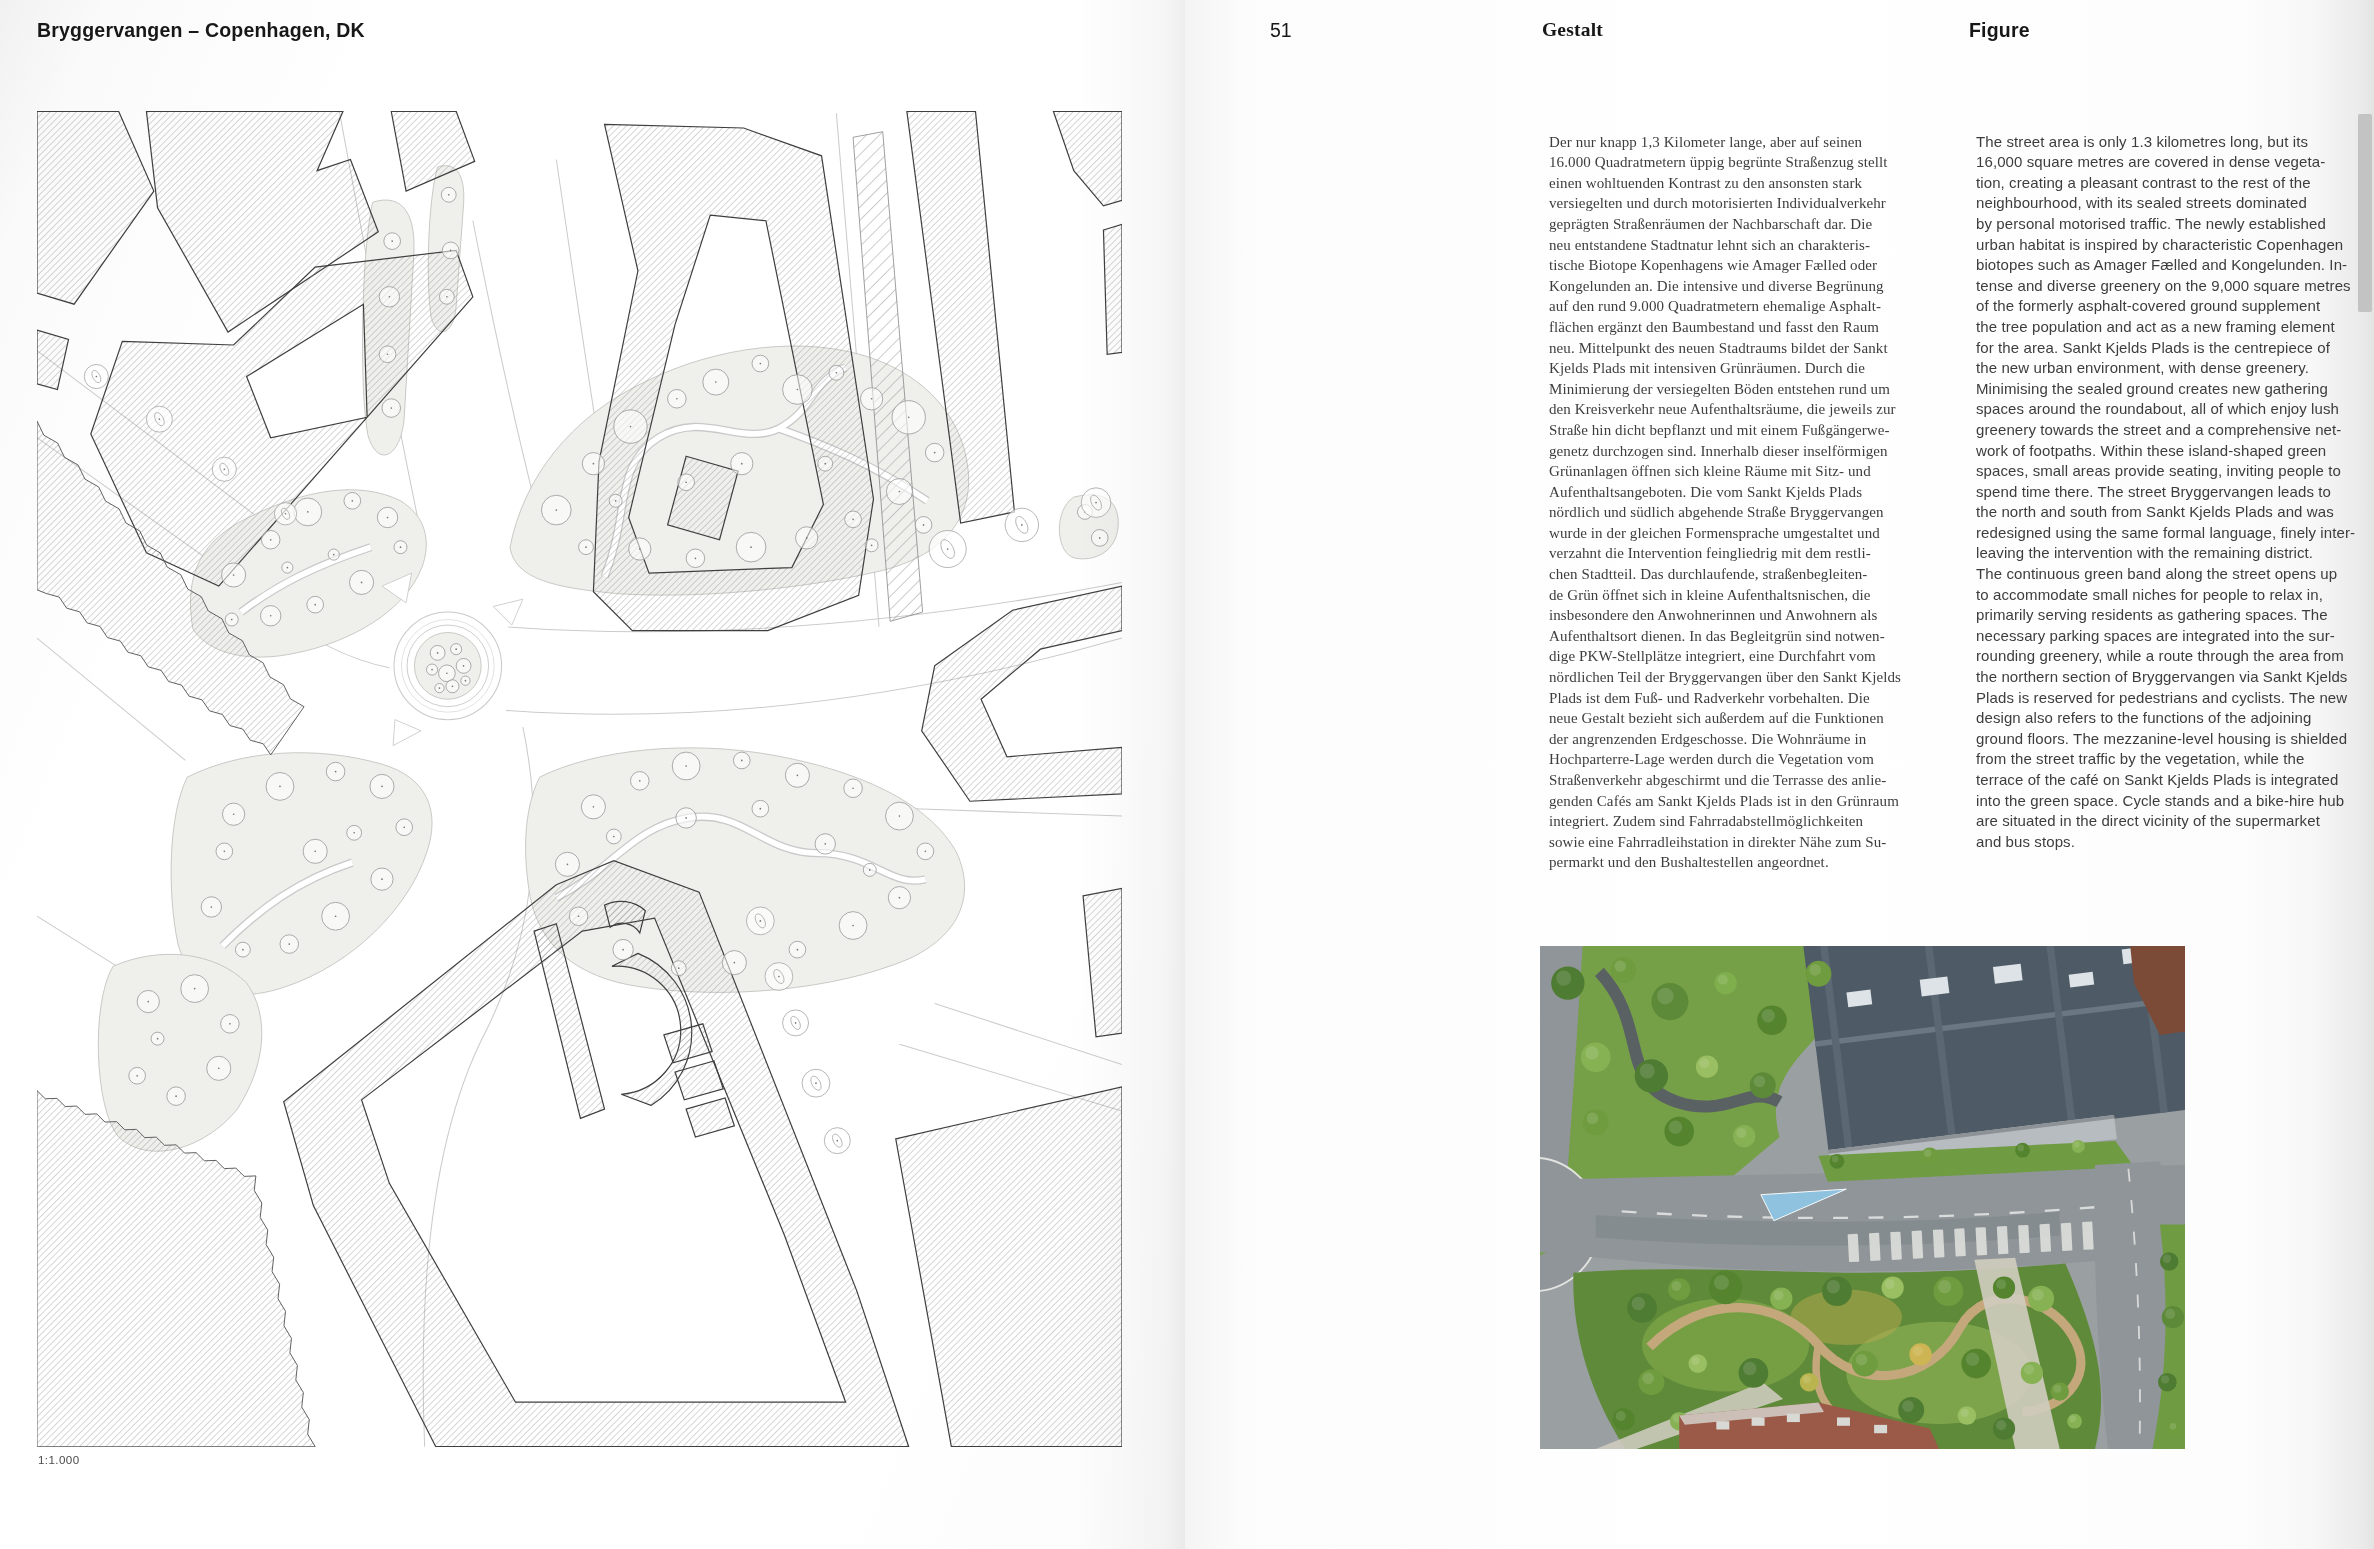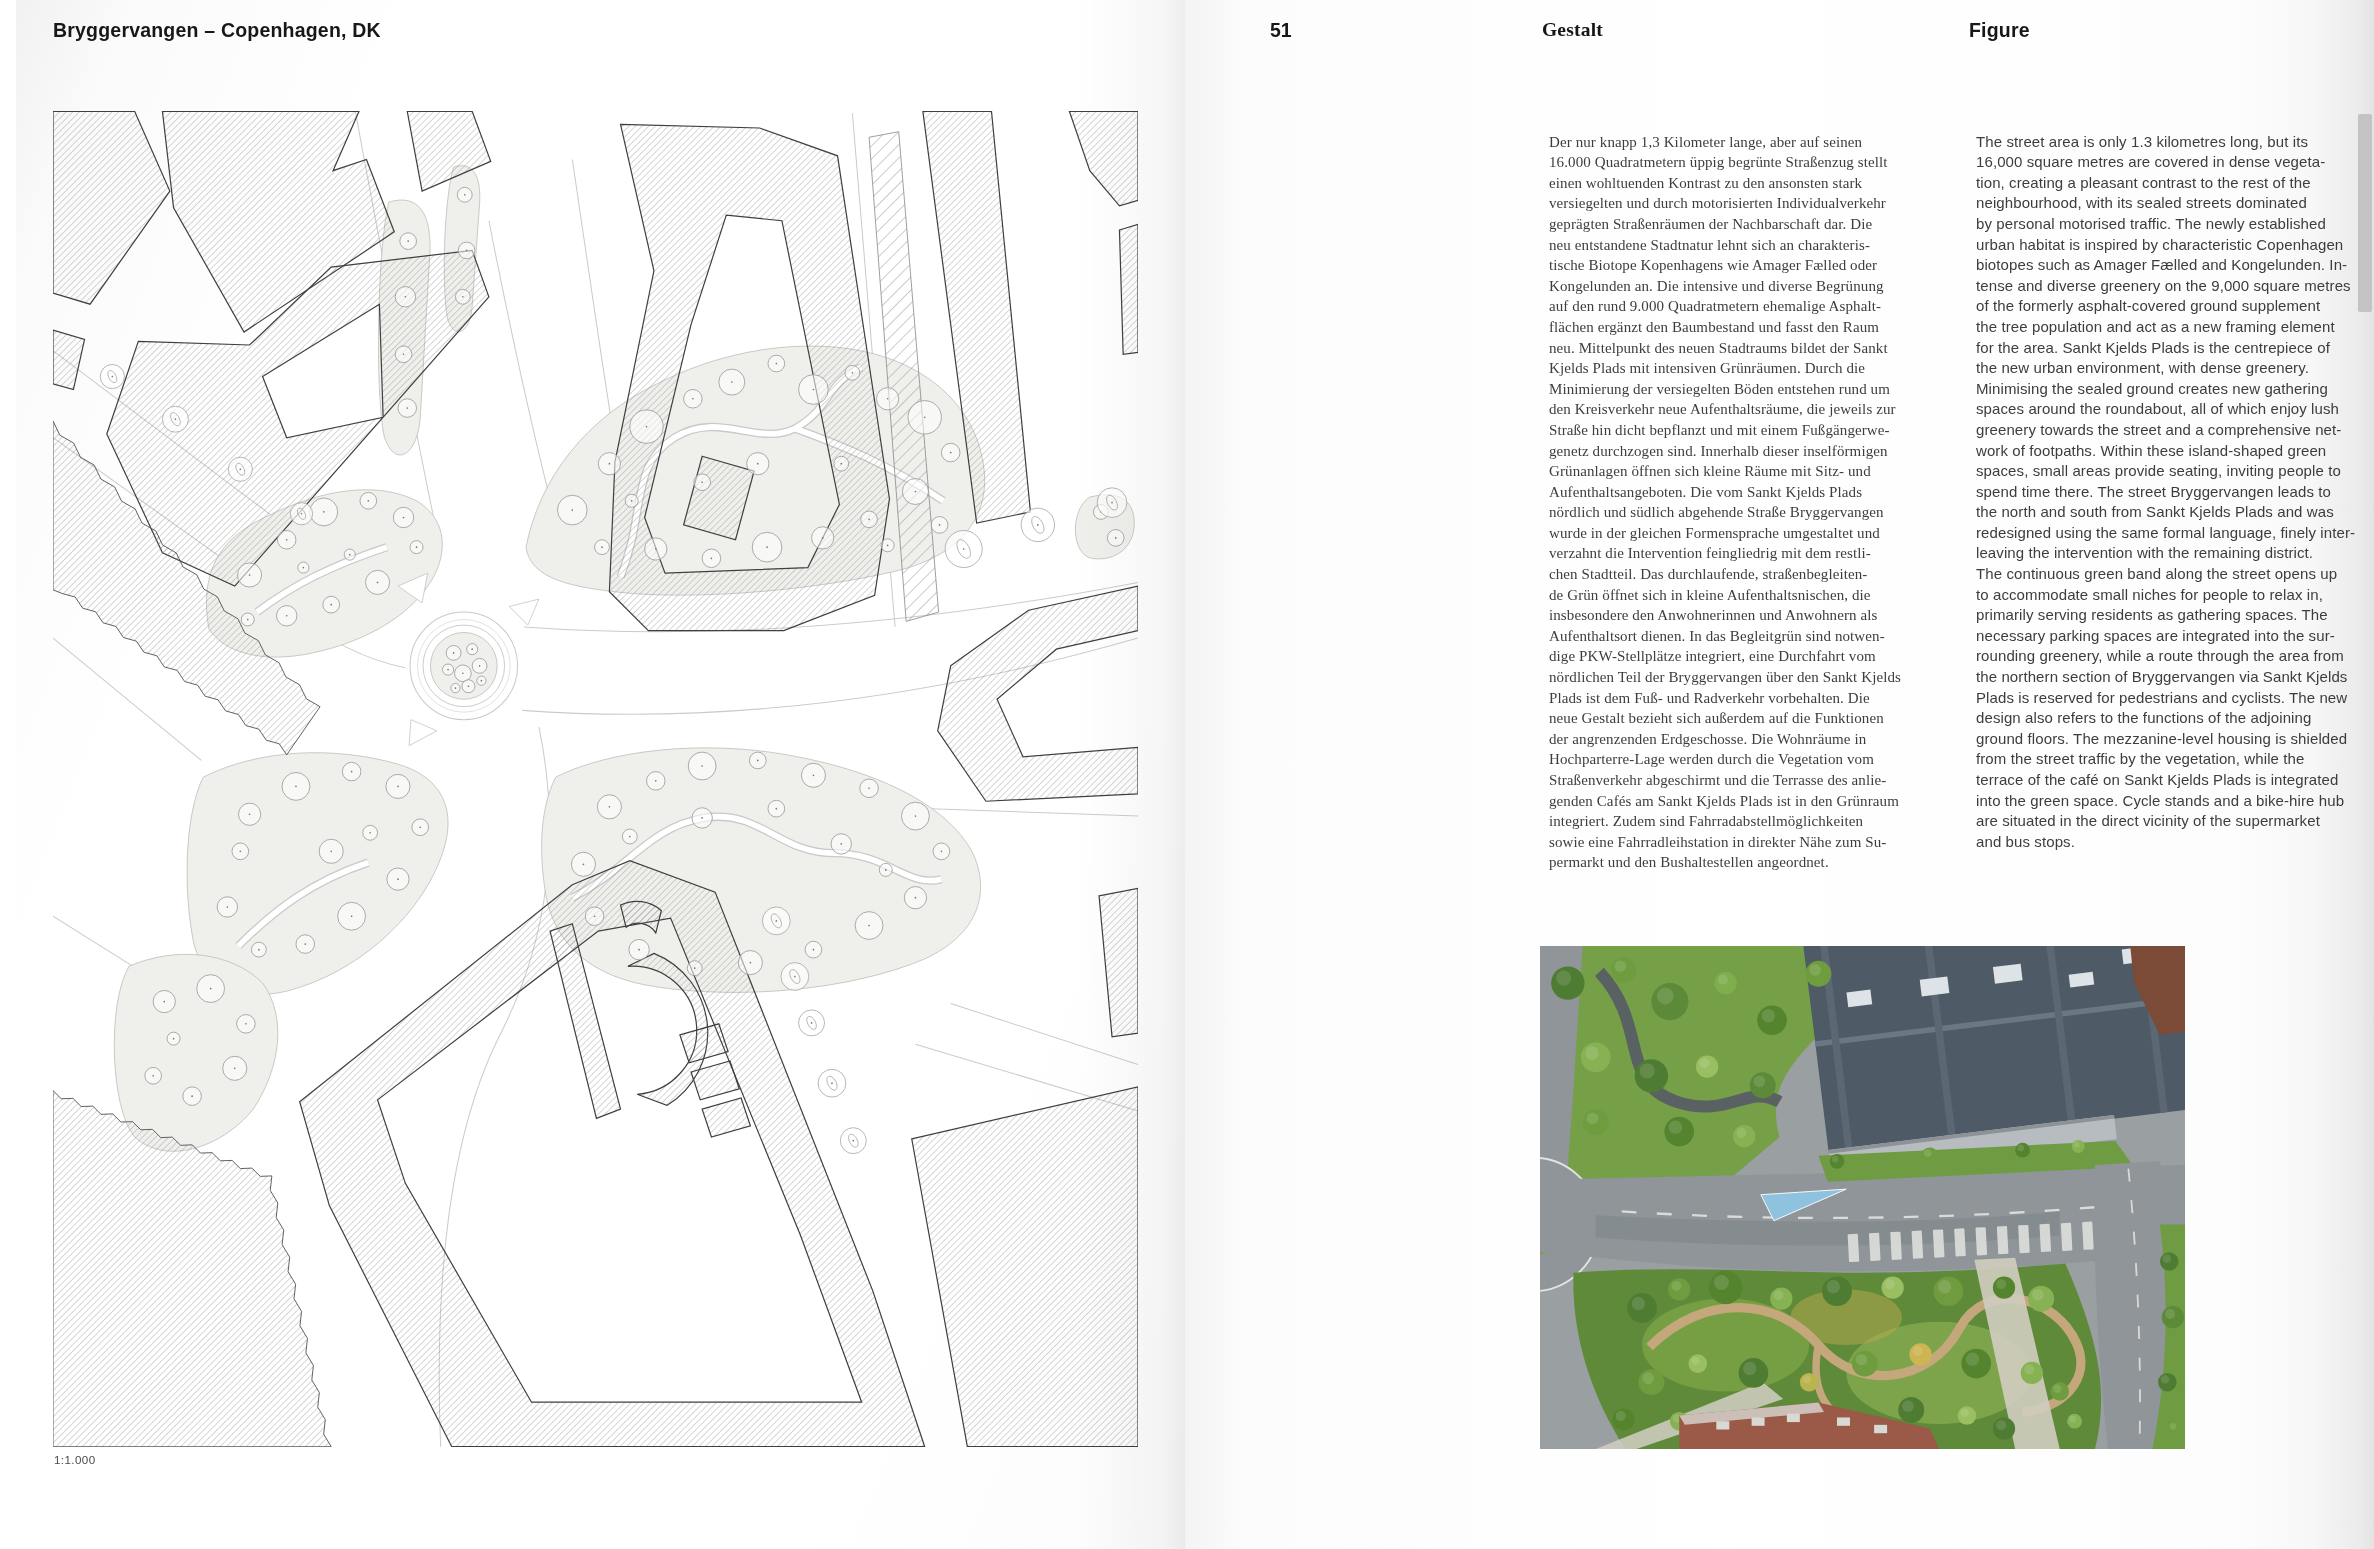--- a/index.html
+++ b/index.html
@@ -1,30 +1,30 @@
 <!DOCTYPE html>
 <html style="font-size:15px"><head>
 <meta charset="utf-8">
 <style>
   html,body{margin:0;padding:0;background:#e9e9e9;}
   .spread{position:relative;width:2375px;height:1549px;overflow:hidden;
           font-family:"Liberation Sans",sans-serif;background:#ffffff;}
   
-  .page-left{position:absolute;left:16px;top:0;width:1185px;height:1549px;
+  .page-left{position:absolute;left:0;top:0;width:1185px;height:1549px;
     background:linear-gradient(112deg,#f1f1f1 0%,#fafafa 6%,#ffffff 22%,#ffffff 78%,#fbfbfb 100%);padding-left:8px;}
   .page-right{position:absolute;left:1185px;top:0;width:1189px;height:1549px;
     background:linear-gradient(to right,#f4f4f4 0%,#fcfcfc 5%,#ffffff 45%,#fdfdfd 88%,#f4f4f4 99%,#efefef 100%);}
   .gutter{position:absolute;left:1076px;top:0;width:260px;height:1549px;pointer-events:none;
     background:linear-gradient(to right,rgba(0,0,0,0) 0%,rgba(0,0,0,0.035) 34%,rgba(0,0,0,0.085) 46%,rgba(0,0,0,0.055) 52%,rgba(0,0,0,0.015) 70%,rgba(0,0,0,0) 100%);}
   .right-edge-shade{position:absolute;right:0;top:0;width:65px;height:1549px;pointer-events:none;
     background:linear-gradient(to right,rgba(0,0,0,0) 0%,rgba(0,0,0,0.05) 100%);}
   
   .doc-title{position:absolute;left:37px;top:18.6px;font-size:19.5px;font-weight:600;
     color:#171717;letter-spacing:0.2px;}
-  .page-number{position:absolute;left:85px;top:18.6px;font-size:19.5px;font-weight:700;color:#171717;}
+  .page-number{position:absolute;left:85px;top:18.6px;font-size:19.5px;font-weight:400;color:#171717;}
   .col{position:absolute;width:417px;}
   .col h2{margin:0;font-size:19.5px;font-weight:600;color:#171717;letter-spacing:0.2px;}
   .col .body{position:absolute;top:106px;left:0;width:417px;margin:7px;
     font-size:15px;line-height:20.6px;color:#3d3d3d;white-space:pre;letter-spacing:0.1px;}
   .col-de{left:357px;top:18.6px;font-family:Liberation Serif, serif;}
   .col-en{left:784px;top:18.6px;}
   .scale-label{position:absolute;left:38px;top:1453px;font-size:11.6px;color:#4a4a4a;letter-spacing:0.4px;}
   
   .plan-wrap{position:absolute;left:37px;top:111px;width:1085px;height:1336px;}
   .aerial-wrap{position:absolute;left:355px;top:946px;width:645px;height:503px;overflow:hidden;}

